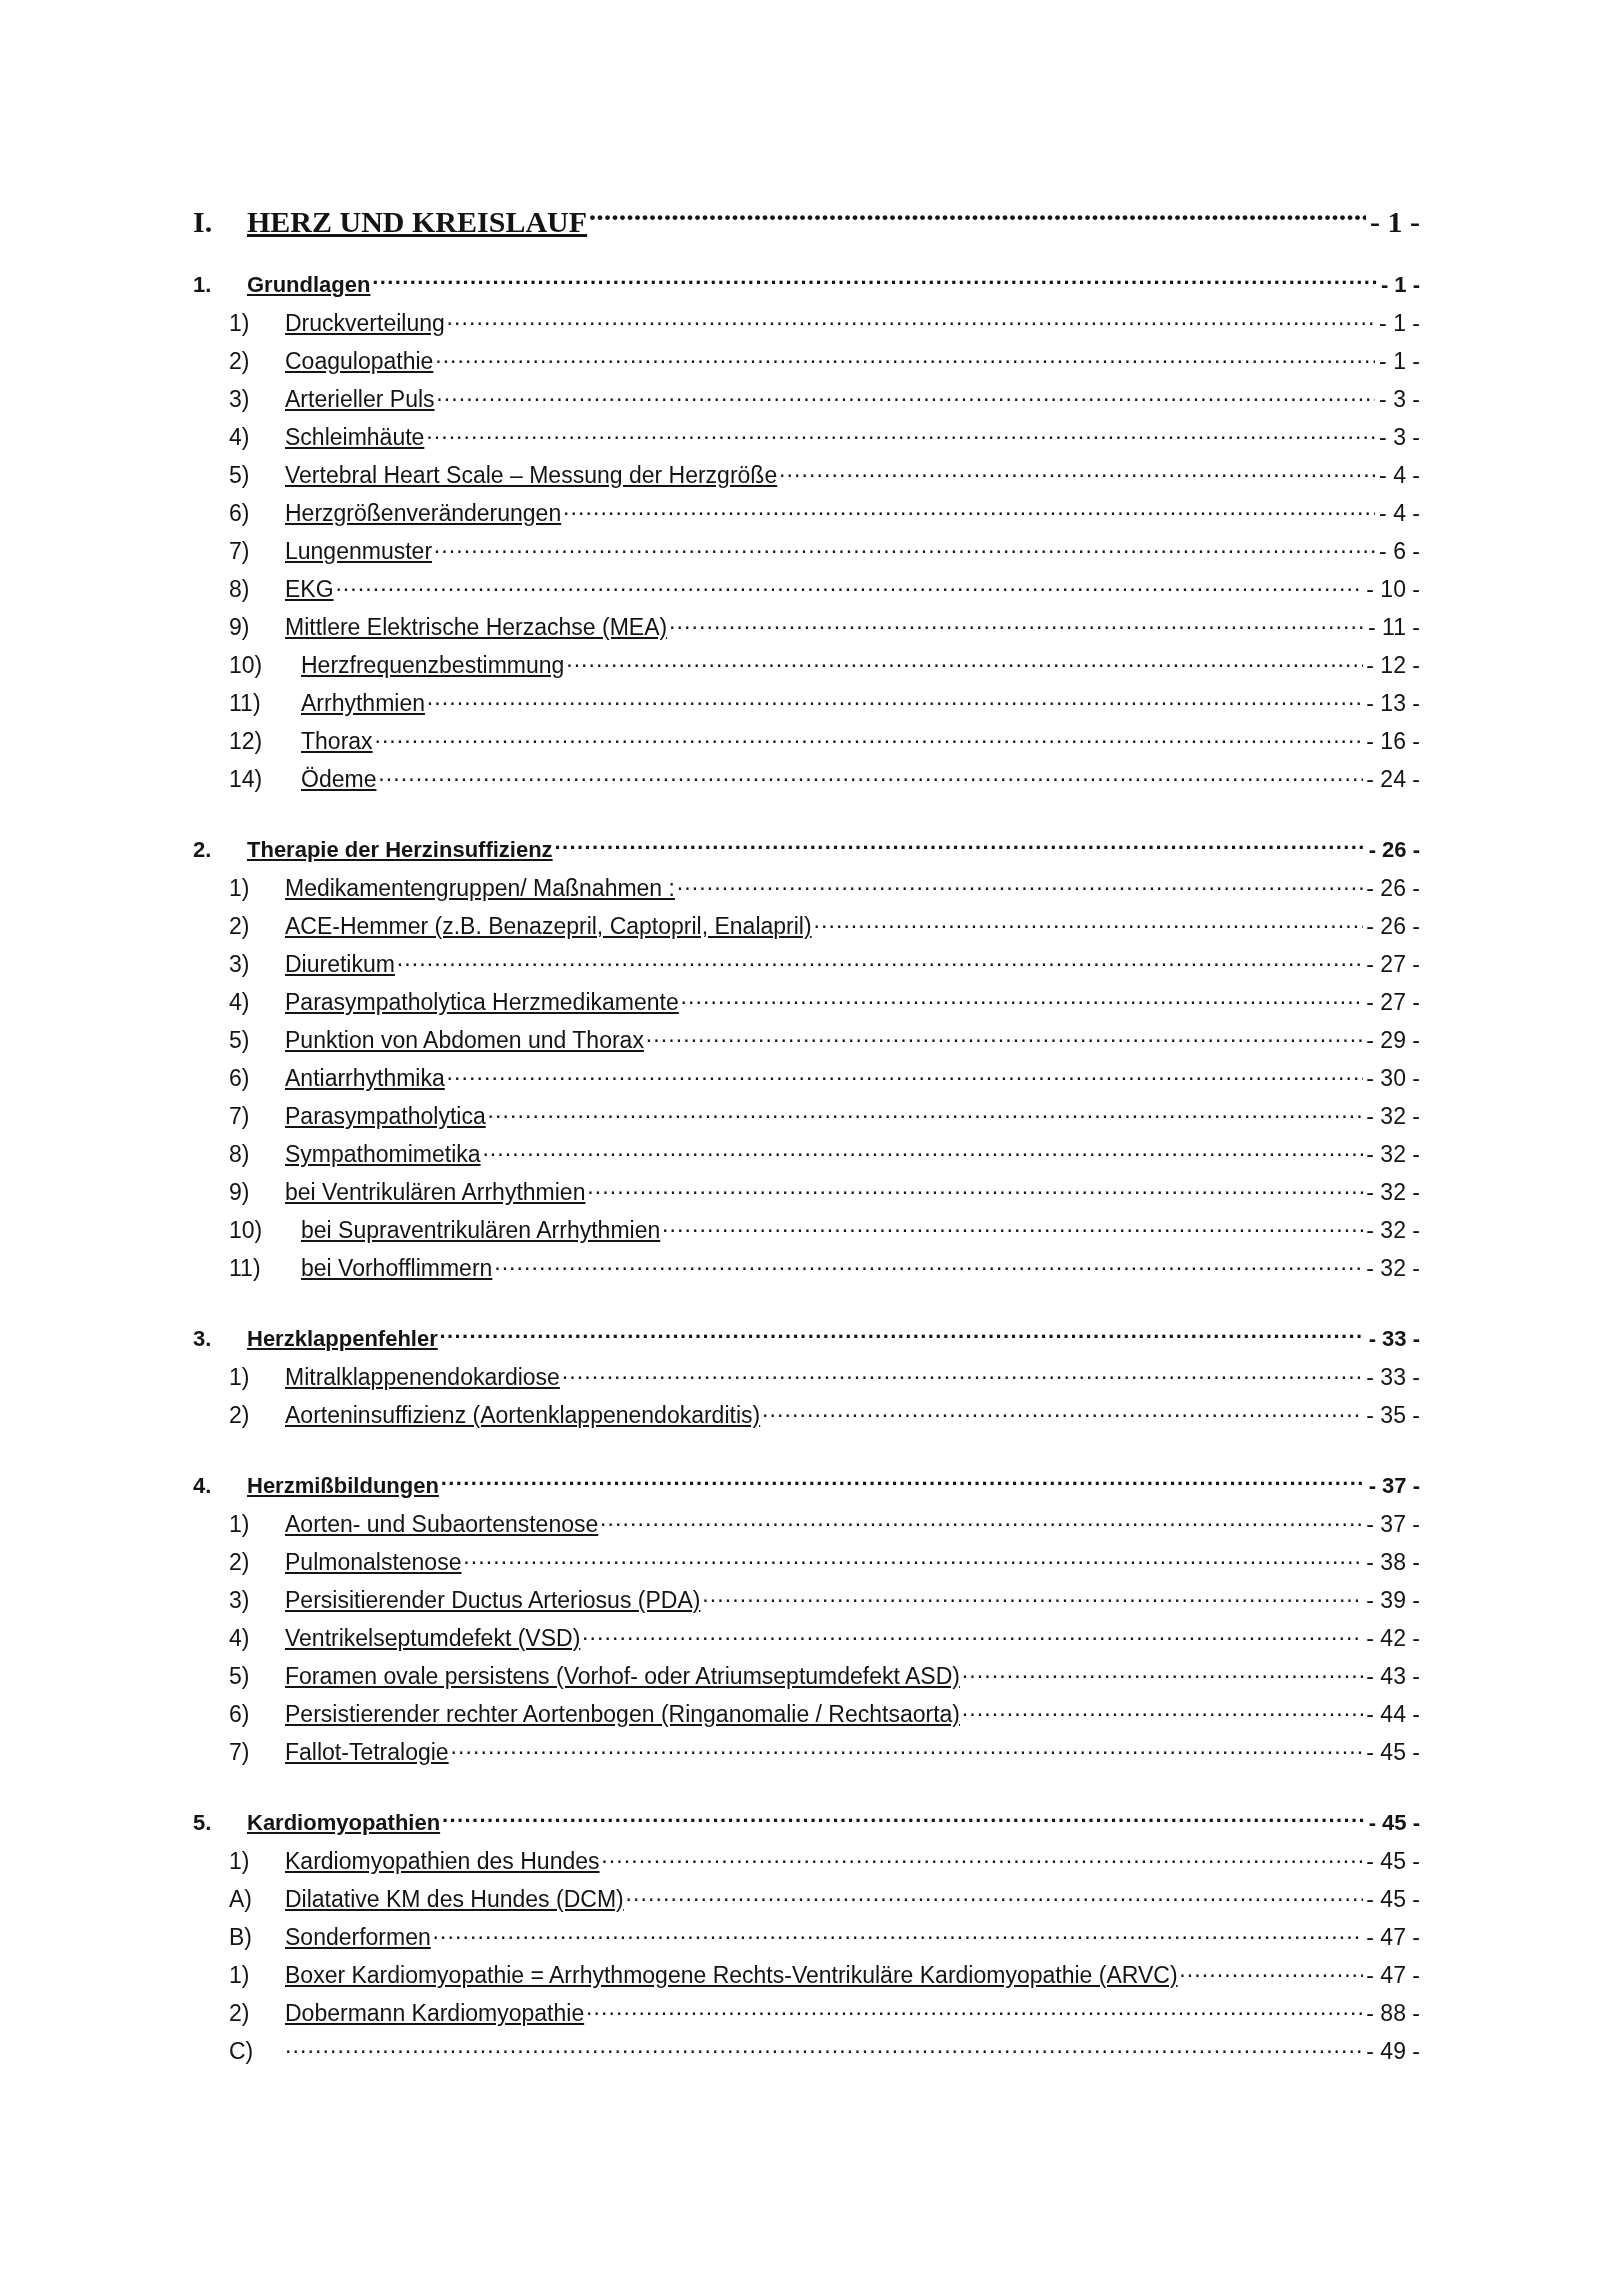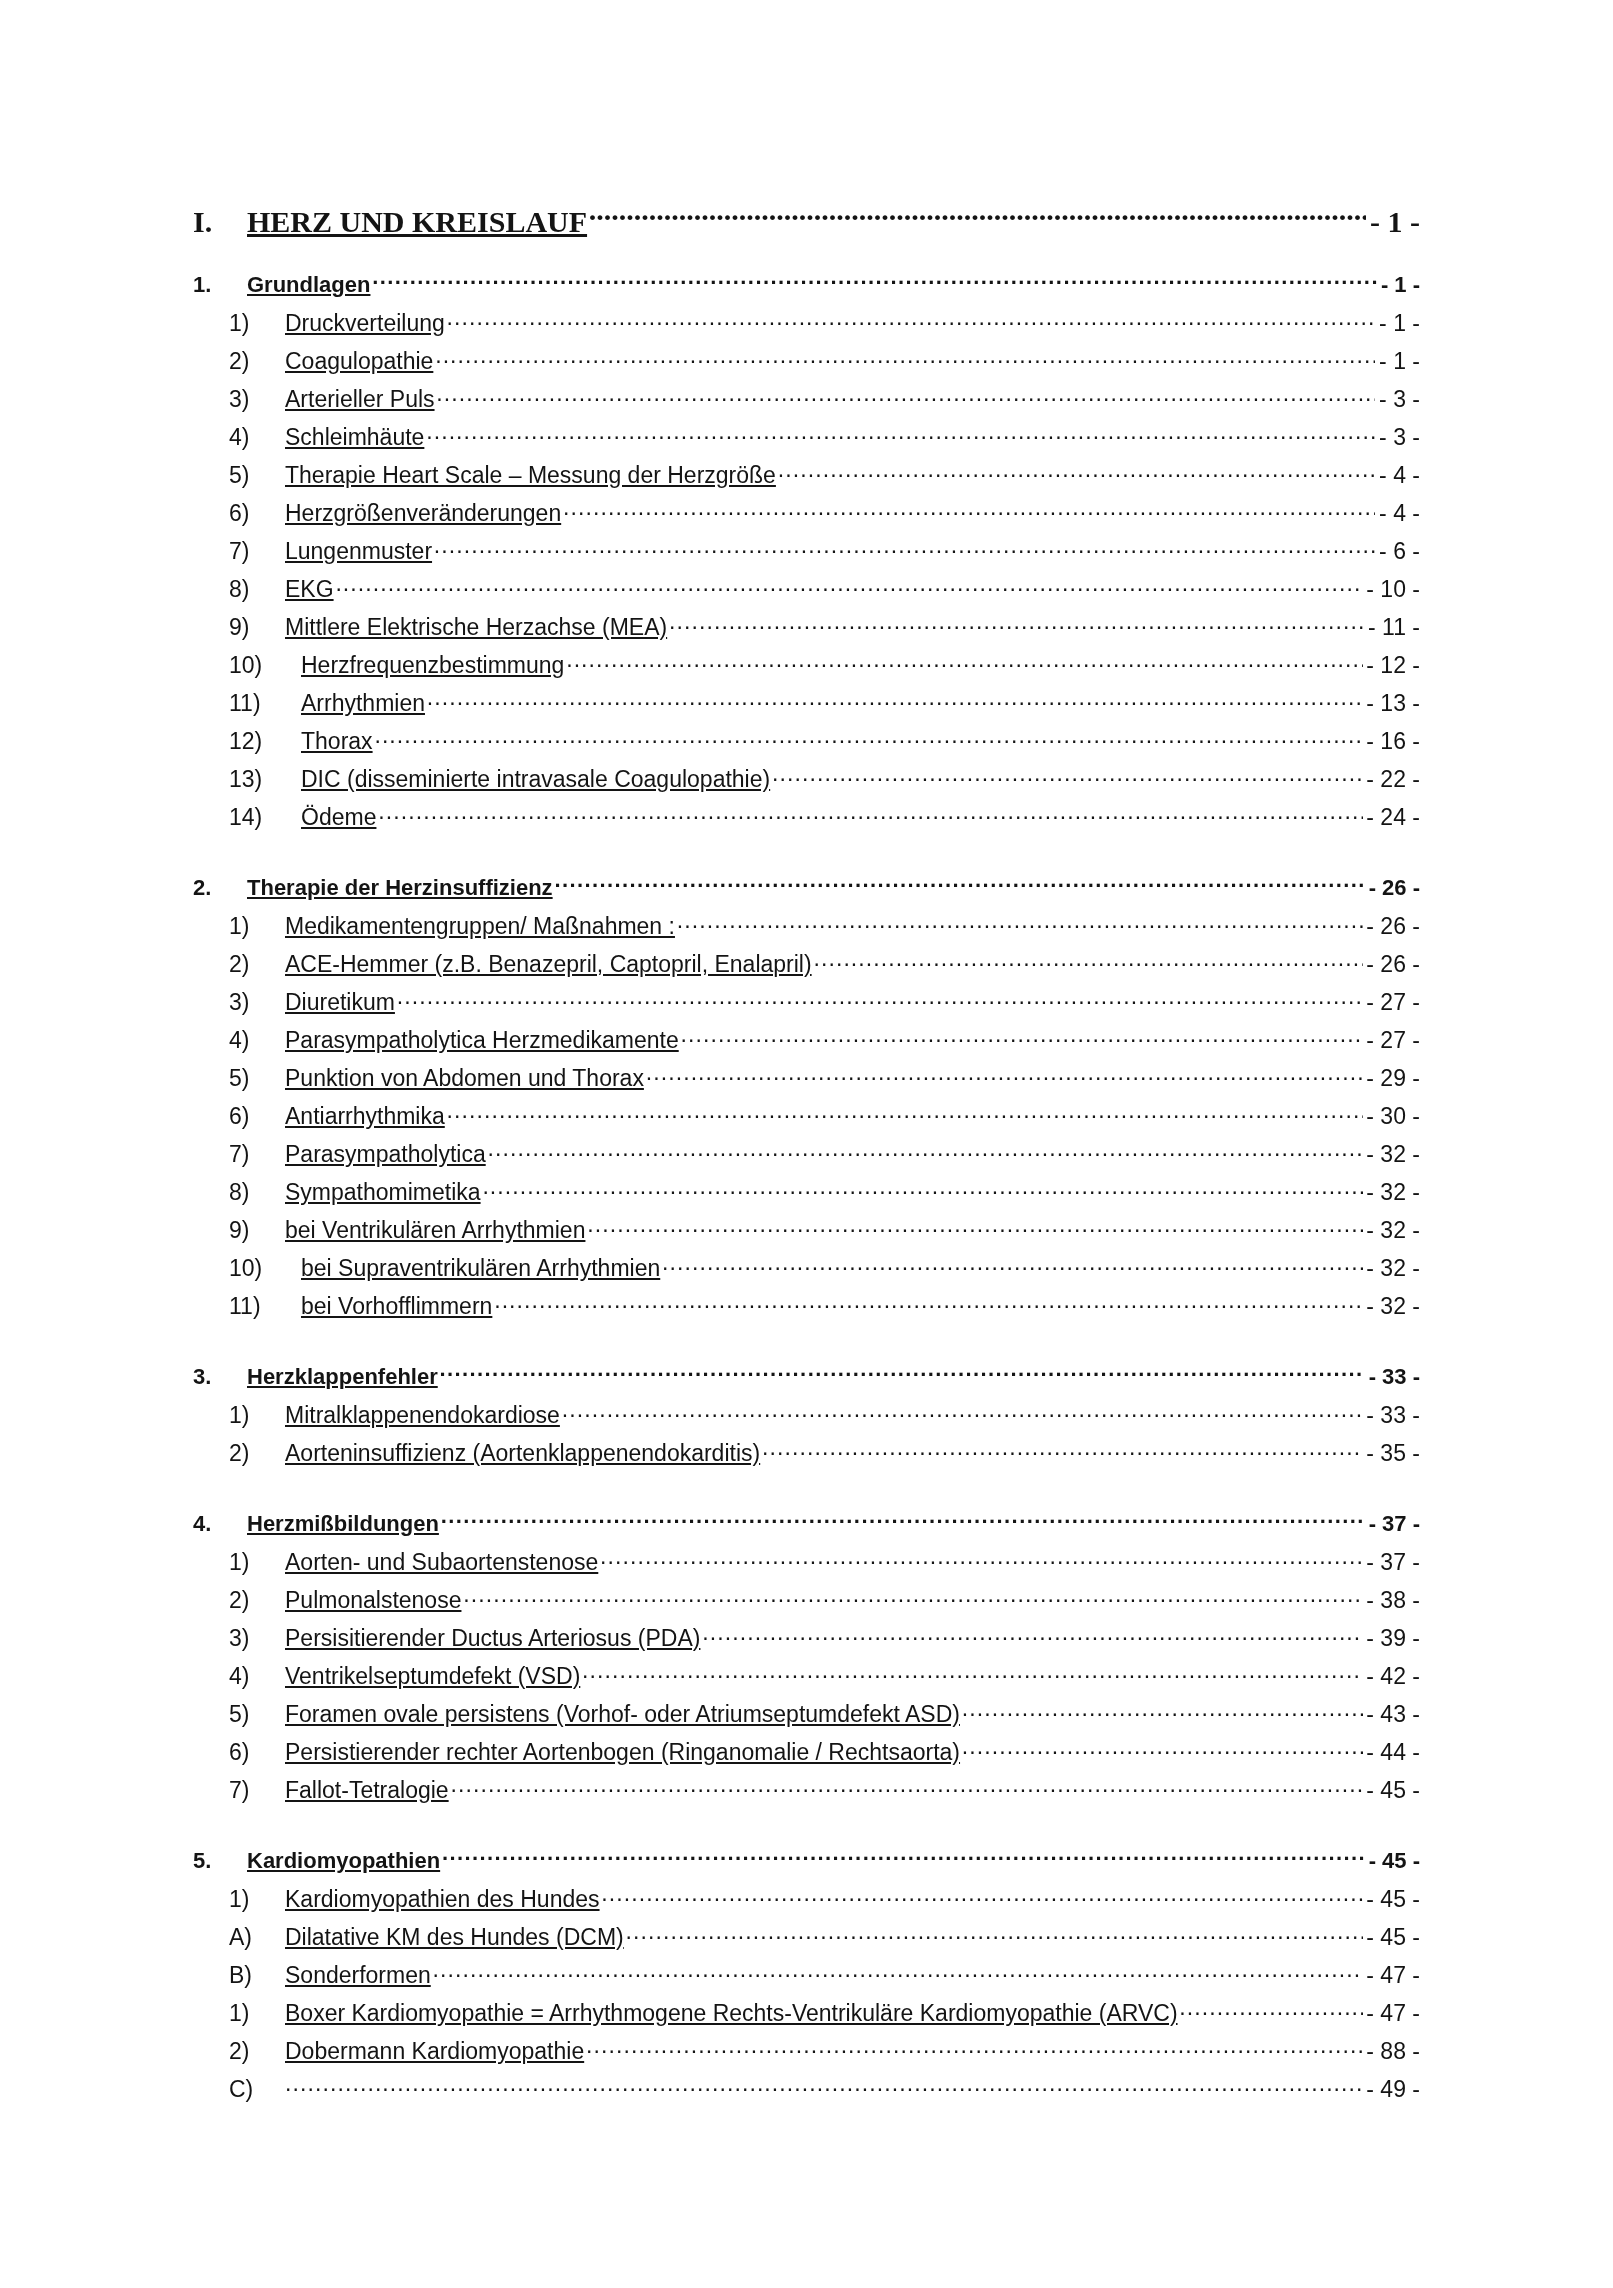--- a/index.html
+++ b/index.html
@@ -134,21 +134,21 @@
         <span class="page-num">- 3 -</span>
       </div>
     <div class="row sub">
         <span class="num">4)</span>
         <span class="label">Schleimhäute</span>
         <span class="leader"></span>
         <span class="page-num">- 3 -</span>
       </div>
     <div class="row sub">
         <span class="num">5)</span>
-        <span class="label">Therapie Heart Scale – Messung der Herzgröße</span>
+        <span class="label">Vertebral Heart Scale – Messung der Herzgröße</span>
         <span class="leader"></span>
         <span class="page-num">- 4 -</span>
       </div>
     <div class="row sub">
         <span class="num">6)</span>
         <span class="label">Herzgrößenveränderungen</span>
         <span class="leader"></span>
         <span class="page-num">- 4 -</span>
       </div>
     <div class="row sub">
@@ -179,26 +179,20 @@
         <span class="num">11)</span>
         <span class="label">Arrhythmien</span>
         <span class="leader"></span>
         <span class="page-num">- 13 -</span>
       </div>
     <div class="row sub wide">
         <span class="num">12)</span>
         <span class="label">Thorax</span>
         <span class="leader"></span>
         <span class="page-num">- 16 -</span>
-      </div>
-    <div class="row sub wide">
-        <span class="num">13)</span>
-        <span class="label">DIC (disseminierte intravasale Coagulopathie)</span>
-        <span class="leader"></span>
-        <span class="page-num">- 22 -</span>
       </div>
     <div class="row sub wide">
         <span class="num">14)</span>
         <span class="label">Ödeme</span>
         <span class="leader"></span>
         <span class="page-num">- 24 -</span>
       </div>
 
     <div class="row section gap">
       <span class="num">2.</span>

